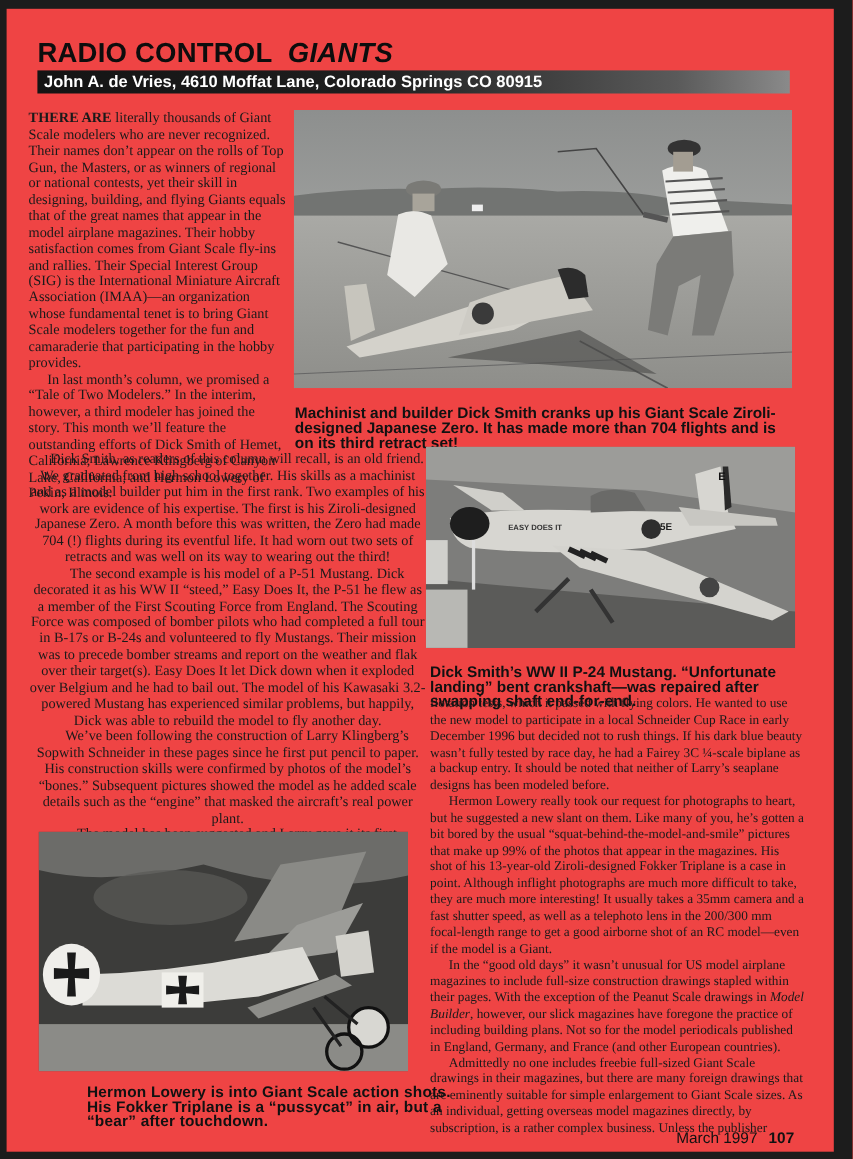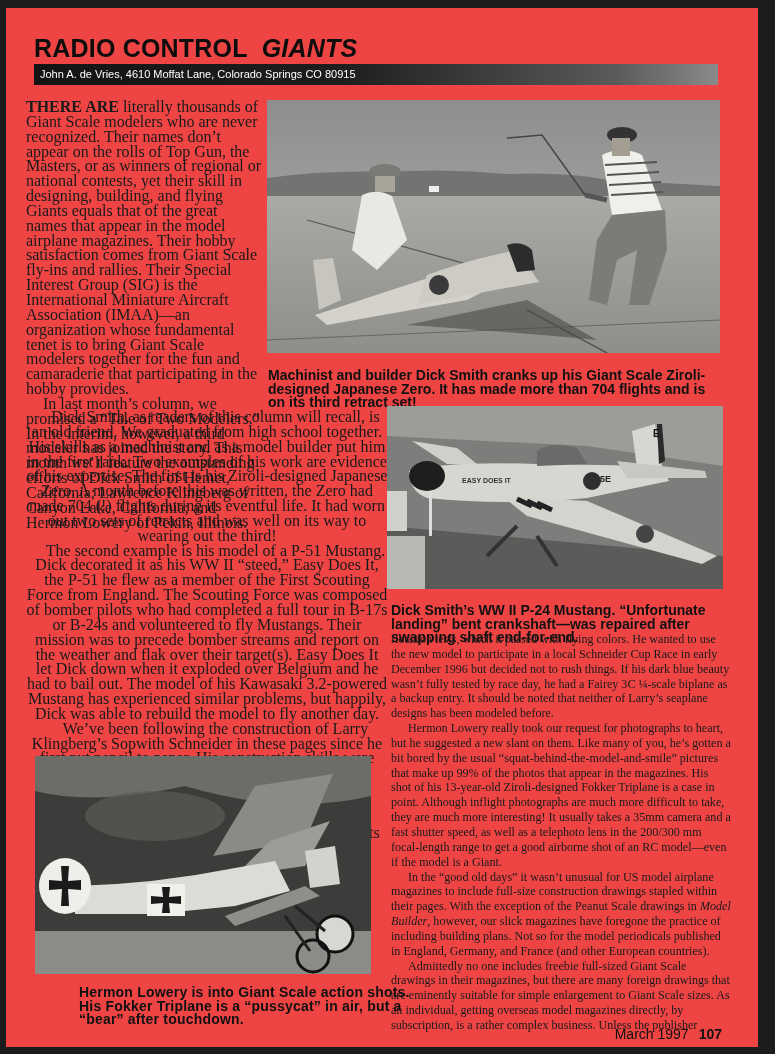--- a/index.html
+++ b/index.html
@@ -1,21 +1,21 @@
 <!DOCTYPE html>
 <html><head>
 <meta charset="utf-8">
 <style>
   html, body { margin:0; padding:0; }
   body { width:775px; height:1054px; background:#1c1c1c; position:relative; overflow:hidden; }
   .page { position:absolute; left:6px; top:8px; width:752px; height:1039px; background:#ef4444; overflow:hidden; }
   .title { position:absolute; left:28px; top:26px; font-family:"Liberation Sans", sans-serif; font-weight:bold; font-size:25px; letter-spacing:0.2px; color:#0d0d0d; line-height:28px; white-space:nowrap; }
   .title .giants { font-style:italic; margin-left:14px; }
-  .byline { position:absolute; left:28px; top:56px; width:684px; height:21px; background:linear-gradient(90deg,#141414 0%,#1e1e1e 45%,#5a5a5a 85%,#8a8a8a 100%); color:#ffffff; font-family:"Liberation Sans", sans-serif; font-weight:normal; font-size:11px; line-height:21px; padding-left:6px; box-sizing:border-box; white-space:nowrap; }
-  .col { position:absolute; font-family:"Liberation Serif", serif; font-size:16px; line-height:14.85px; color:#1a1a1a; text-align:left; }
+  .byline { position:absolute; left:28px; top:56px; width:684px; height:21px; background:linear-gradient(90deg,#141414 0%,#1e1e1e 45%,#5a5a5a 85%,#8a8a8a 100%); color:#ffffff; font-family:"Liberation Sans", sans-serif; font-weight:bold; font-size:15px; line-height:21px; padding-left:6px; box-sizing:border-box; white-space:nowrap; }
+  .col { position:absolute; font-family:"Liberation Serif", serif; font-size:13px; line-height:14.85px; color:#1a1a1a; text-align:left; }
   .col p { margin:0; }
   .col p.ind { text-indent:17px; }
   .lead { font-weight:bold; }
   .caption { position:absolute; font-family:Liberation Sans, sans-serif; font-weight:bold; font-size:14px; line-height:13.6px; color:#111; }
   .photo { position:absolute; overflow:hidden; }
   .folio { position:absolute; right:36px; top:1018px; font-family:"Liberation Sans", sans-serif; font-size:14px; color:#111; white-space:nowrap; }
   .folio .num { font-weight:bold; margin-left:10px; }
 </style>
 </head>
 <body>

